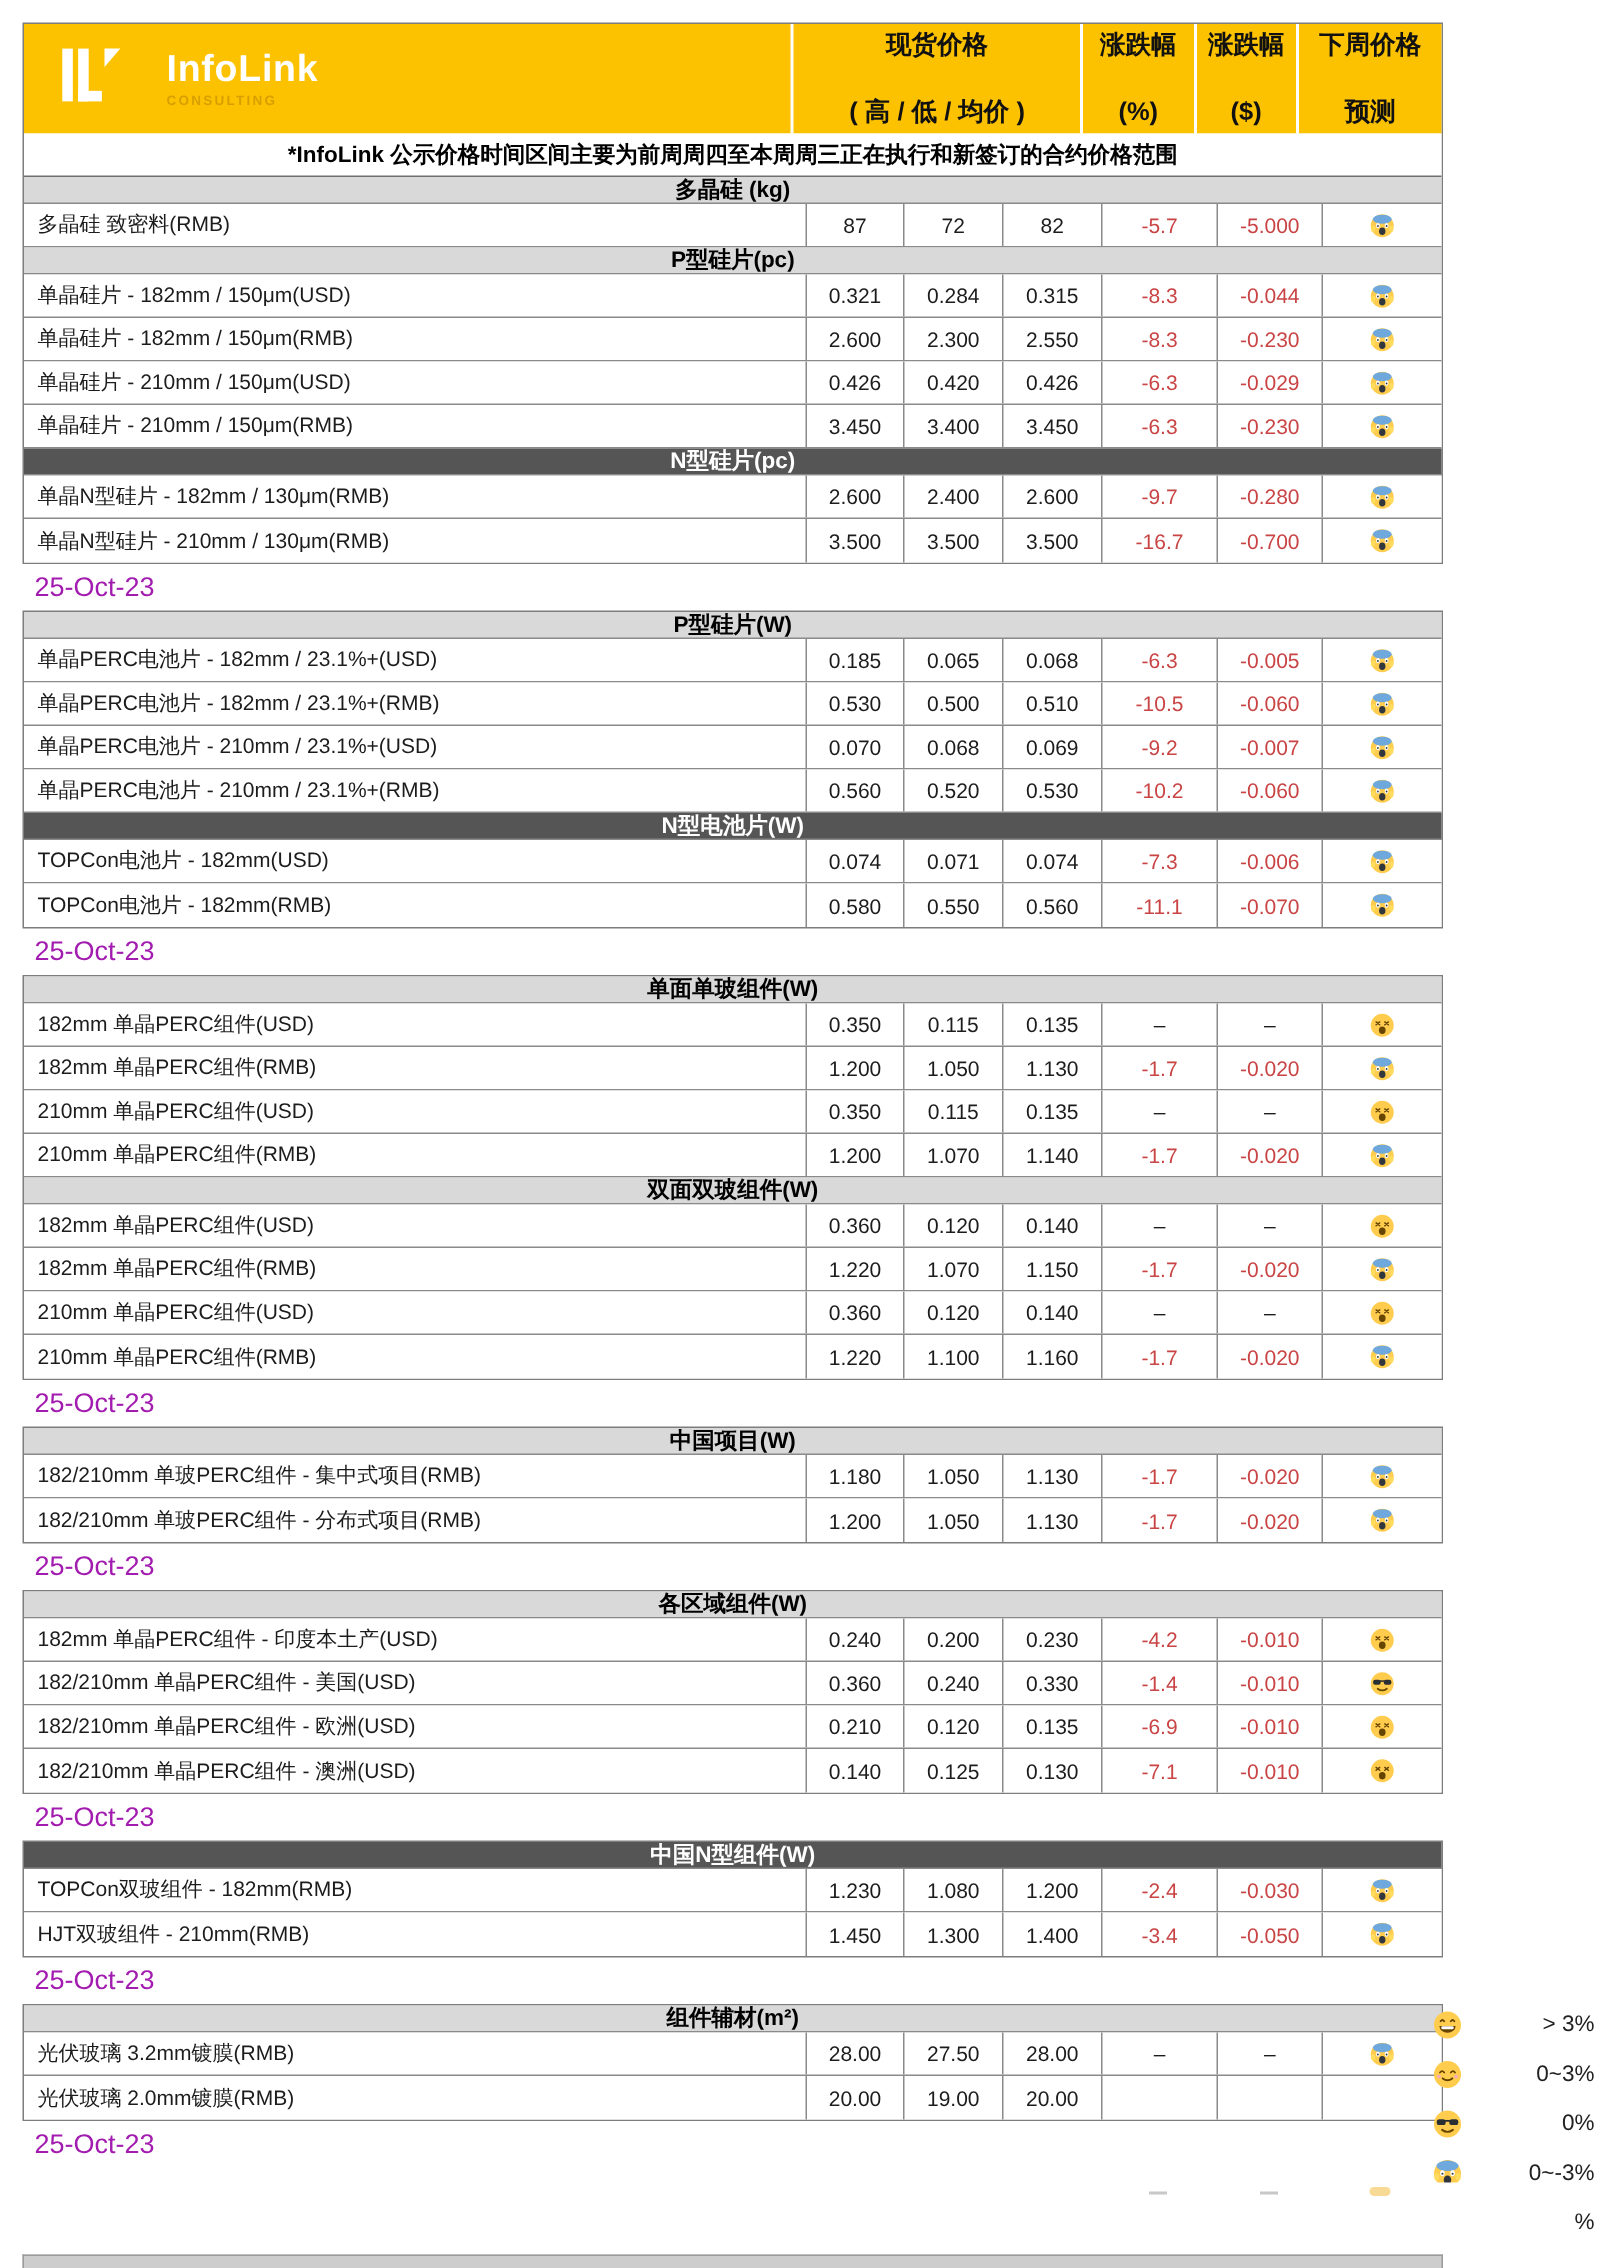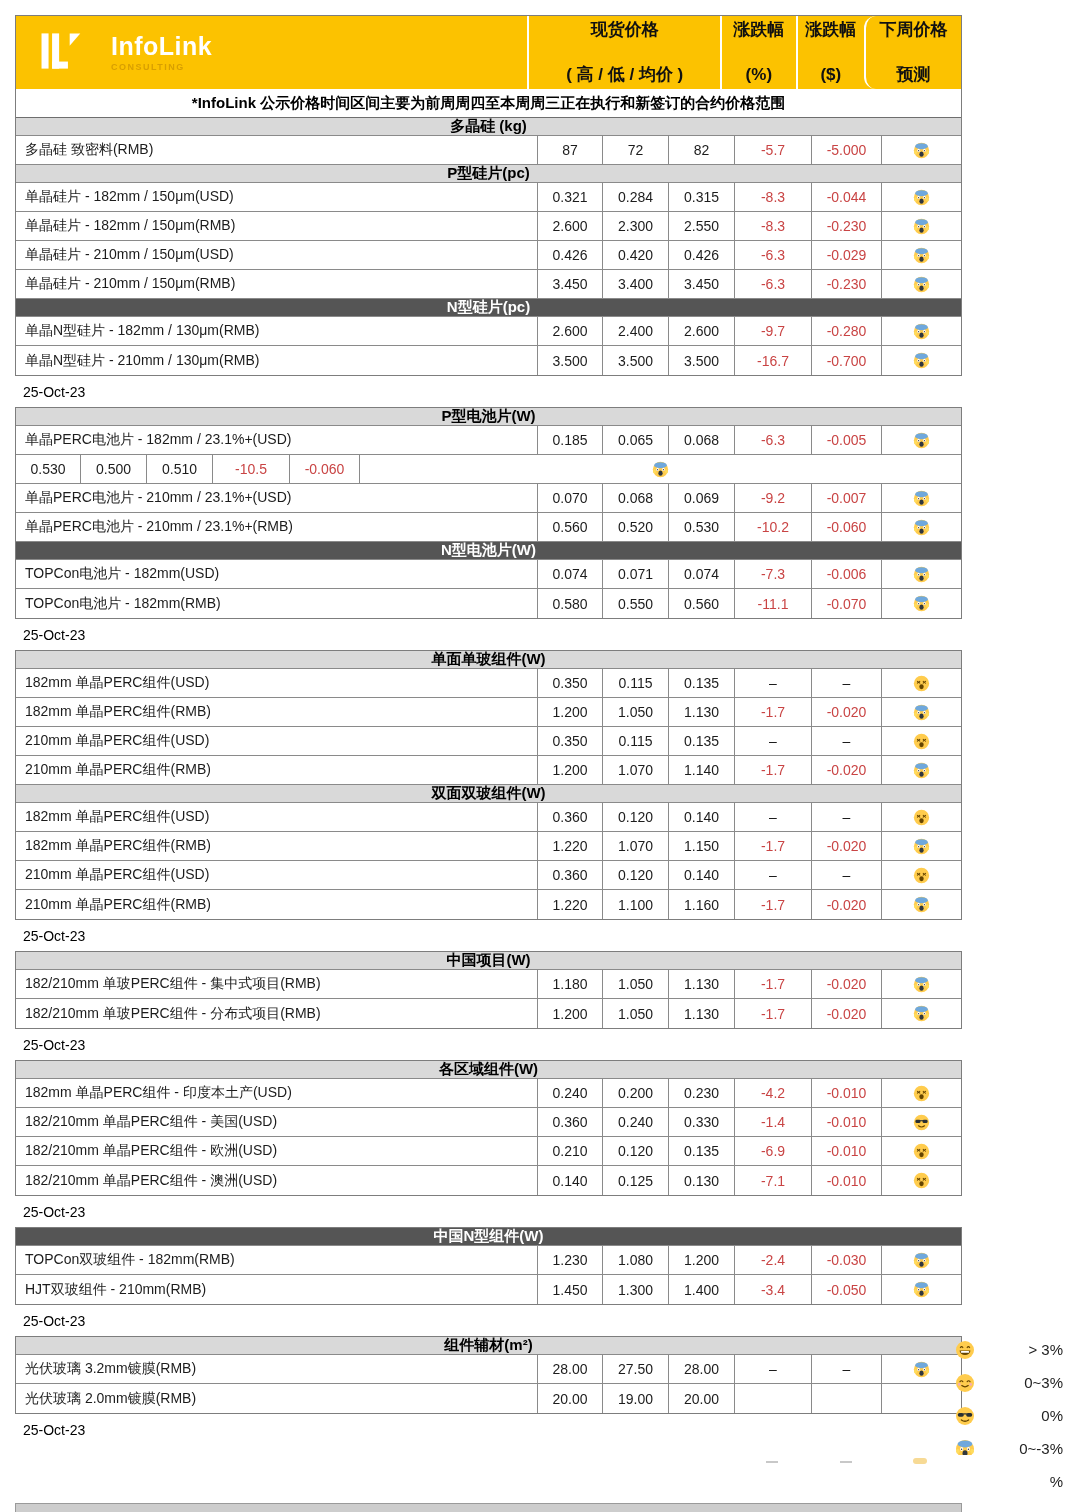--- a/index.html
+++ b/index.html
@@ -12,21 +12,21 @@
   .yh > div { border-left: 2px solid #fff; display: flex; flex-direction: column; justify-content: center; align-items: center; gap: 19px; }
   .yh > div:first-child { border-left: none; }
   .yh .hl { font-weight: bold; color: #111; font-size: 17px; line-height: 1.55; text-align: center; }
   .logo-cell { width: 522px; flex-direction: row !important; justify-content: flex-start !important; padding-left: 22px; }
   .logo-text { margin-left: 10px; }
   .brand { color: #fff; font-weight: bold; font-size: 25px; letter-spacing: 0.5px; line-height: 1; }
   .brand-sub { color: #D89F00; font-weight: bold; font-size: 9px; letter-spacing: 1.5px; margin-top: 3px; }
   .col-spot { width: 197px; }
   .col-pct { width: 77px; }
   .col-usd { width: 70px; }
-  .col-fc  { width: 99px; border-radius: 12px; }
+  .col-fc  { width: 99px; }
   
   .note { height: 29px; display: flex; align-items: center; justify-content: center;
           font-weight: bold; font-size: 15px; color: #000; border-bottom: 1px solid #6e6e6e; background: #fff; }
   
   .sec { height: 18px; background: #D9D9D9; display: flex; align-items: center; justify-content: center;
          font-weight: bold; font-size: 15px; color: #000; border-bottom: 1px solid #8a8a8a; }
   .sec.dark { background: #555555; color: #fff; }
   
   .row { height: 29px; display: flex; border-bottom: 1px solid #8a8a8a; background: #fff; }
   .row:last-child { border-bottom: none; }
@@ -36,21 +36,21 @@
   .c-name { width: 522px; justify-content: flex-start !important; padding-left: 9px; font-size: 14.5px; }
   .c-val { width: 65px; }
   .c-val2 { width: 66px; }
   .c-chg { width: 77px; color: #444; }
   .c-chg2 { width: 70px; color: #444; }
   .c-chg.neg, .c-chg2.neg { color: #C94444; }
   .c-fc { flex: 1; }
   .em { width: 17px; height: 17px; display: block; }
   
   .gdate { height: 31px; display: flex; align-items: center; padding-left: 8px;
-           color: #000000; font-size: 14px; }
+           color: #a21caf; font-size: 18px; }
   
   .legend { position: absolute; left: 955px; top: 1333px; width: 108px; }
   .lrow { display: flex; align-items: center; height: 33px; }
   .lrow .lbl { margin-left: auto; font-size: 15px; color: #222; }
   .lic { width: 20px; height: 20px; display: block; }
   
   .overlay-box { position: absolute; left: 745px; top: 1455px; width: 298px; height: 44px; background: #fff; }
   .faint-dash { position: absolute; width: 12px; height: 2px; background: #9a9a9a; opacity: 0.55; }
   .faint-emoji { position: absolute; width: 14px; height: 6px; background: #f2c14e; opacity: 0.6; border-radius: 3px; }
   .bottom-strip { position: absolute; left: 15px; top: 1503px; width: 947px; height: 9px;
@@ -253,38 +253,39 @@
                   <use href="#em-scream"></use>
                 </svg>
               </span>
             </div>
           </div>
         </div>
     </div>
   <div class="gdate">25-Oct-23</div>
       <div class="tbl">
         <div class="sec">
-          <div style="display: inline;">P型电池片(W)</div>
+          <div style="display: inline;">P型硅片(W)</div>
         </div>
         <div class="row">
           <div class="c-name">单晶PERC电池片 - 182mm / 23.1%+(USD)</div>
           <div class="c-val">0.185</div>
           <div class="c-val2">0.065</div>
           <div class="c-val2">0.068</div>
           <div class="c-chg neg">-6.3</div>
           <div class="c-chg2 neg">-0.005</div>
           <div class="c-fc">
             <span>
               <svg class="em" viewBox="0 0 20 20">
                 <use href="#em-scream"></use>
               </svg>
             </span>
           </div>
         </div>
         <div class="row">
+          <div class="c-name">单晶PERC电池片 - 182mm / 23.1%+(RMB)</div>
           <div class="c-val">0.530</div>
           <div class="c-val2">0.500</div>
           <div class="c-val2">0.510</div>
           <div class="c-chg neg">-10.5</div>
           <div class="c-chg2 neg">-0.060</div>
           <div class="c-fc">
             <span>
               <svg class="em" viewBox="0 0 20 20">
                 <use href="#em-scream"></use>
               </svg>

